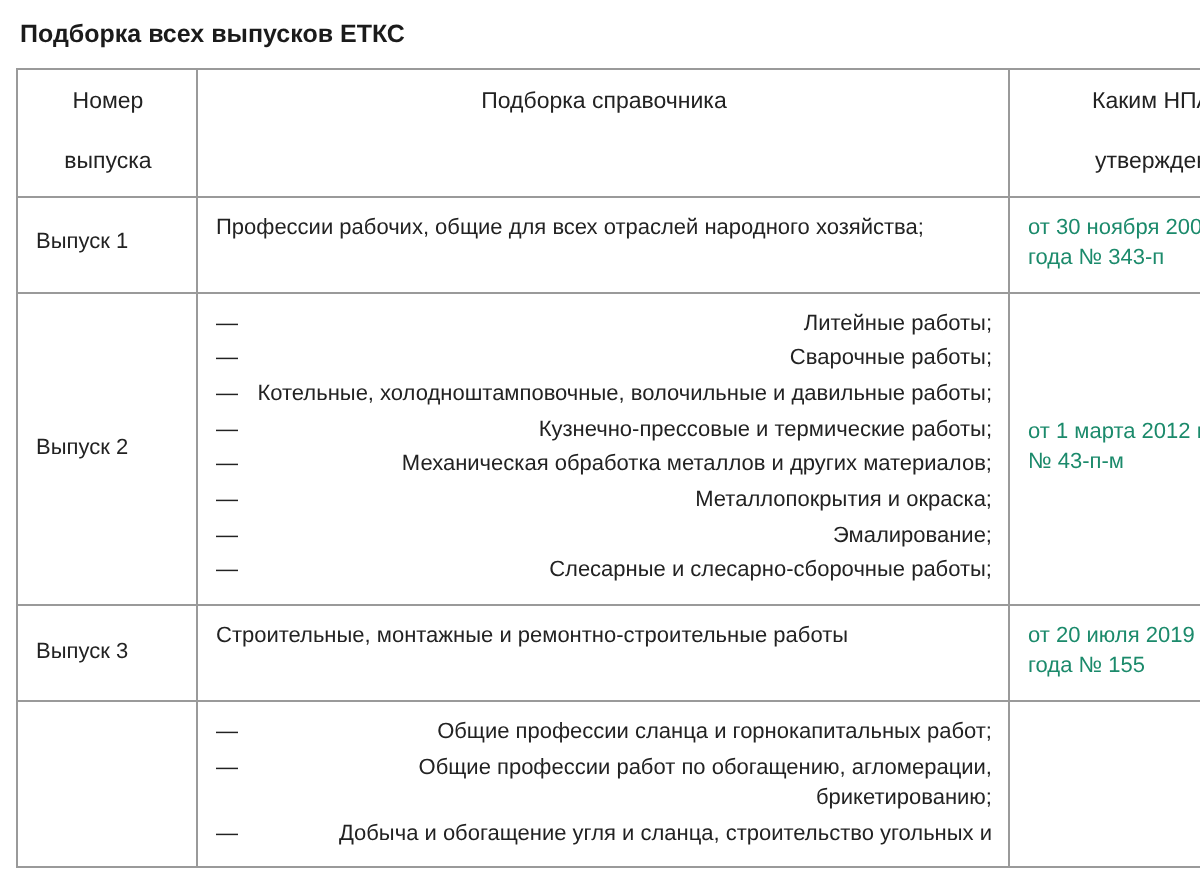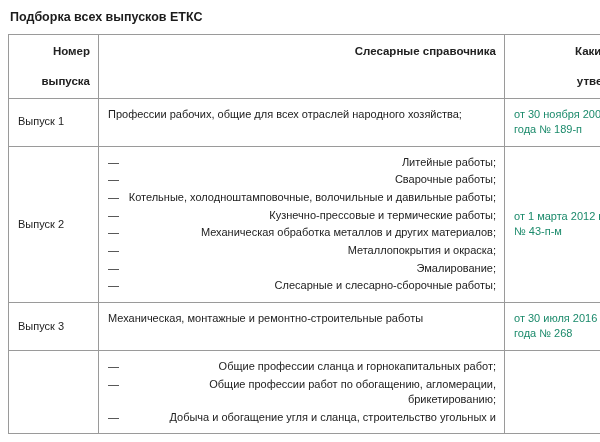--- a/index.html
+++ b/index.html
@@ -32,22 +32,22 @@
     table-layout: fixed;
     font-size: 11px;
   }
   table.etks td, table.etks th {
     border: 1px solid #9a9a9a;
     vertical-align: top;
     padding: 8px 8px 8px 9px;
     line-height: 1.42;
   }
   thead th {
-    text-align: right;
-    font-weight: bold;
+    text-align: center;
+    font-weight: normal;
     font-size: 11.5px;
     vertical-align: middle;
     padding: 10px 6px;
   }
   th.col-num { width: 72px; }
   th.col-name { width: 388px; }
   th.col-npa  { width: 124px; }
   .hdr-num-line1 { display: block; margin-bottom: 14px; }
   .hdr-num-line2 { display: block; }
   .cell-num {
@@ -94,36 +94,36 @@
 
   <div class="doc-title">Подборка всех выпусков ЕТКС</div>
 
   <table class="etks">
     <thead>
       <tr>
         <th class="col-num">
           <span class="hdr-num-line1">Номер</span>
           <span class="hdr-num-line2">выпуска</span>
         </th>
-        <th class="col-name">Слесарные справочника</th>
+        <th class="col-name">Подборка справочника</th>
         <th class="col-npa">
           <span class="hdr-num-line1">Каким НПА</span>
           <span class="hdr-num-line2">утвержден</span>
         </th>
       </tr>
     </thead>
     <tbody>
 
       <tr class="row-mid">
         <td class="cell-num">Выпуск 1</td>
         <td class="cell-name">
           <span>Профессии рабочих, общие для всех отраслей народного хозяйства;</span>
         </td>
         <td class="cell-npa">
-          <a href="#"><span>от 30 ноября 2009</span><br><span>года № 189-п</span></a>
+          <a href="#"><span>от 30 ноября 2009</span><br><span>года № 343-п</span></a>
         </td>
       </tr>
 
       <tr class="row-mid">
         <td class="cell-num">Выпуск 2</td>
         <td class="cell-name">
           <ul class="dash-list">
             <li>Литейные работы;</li>
             <li>Сварочные работы;</li>
             <li>Котельные, холодноштамповочные, волочильные и давильные работы;</li>
@@ -135,24 +135,24 @@
           </ul>
         </td>
         <td class="cell-npa">
           <a href="#"><span>от 1 марта 2012 года</span><br><span>№ 43-п-м</span></a>
         </td>
       </tr>
 
       <tr class="row-mid">
         <td class="cell-num">Выпуск 3</td>
         <td class="cell-name">
-          <span>Механическая, монтажные и ремонтно-строительные работы</span>
+          <span>Строительные, монтажные и ремонтно-строительные работы</span>
         </td>
         <td class="cell-npa">
-          <a href="#"><span>от 30 июля 2016</span><br><span>года № 268</span></a>
+          <a href="#"><span>от 20 июля 2019</span><br><span>года № 155</span></a>
         </td>
       </tr>
 
       <tr>
         <td class="cell-num"></td>
         <td class="cell-name">
           <ul class="dash-list">
             <li>Общие профессии сланца и горнокапитальных работ;</li>
             <li>Общие профессии работ по обогащению, агломерации, брикетированию;</li>
             <li>Добыча и обогащение угля и сланца, строительство угольных и</li>

